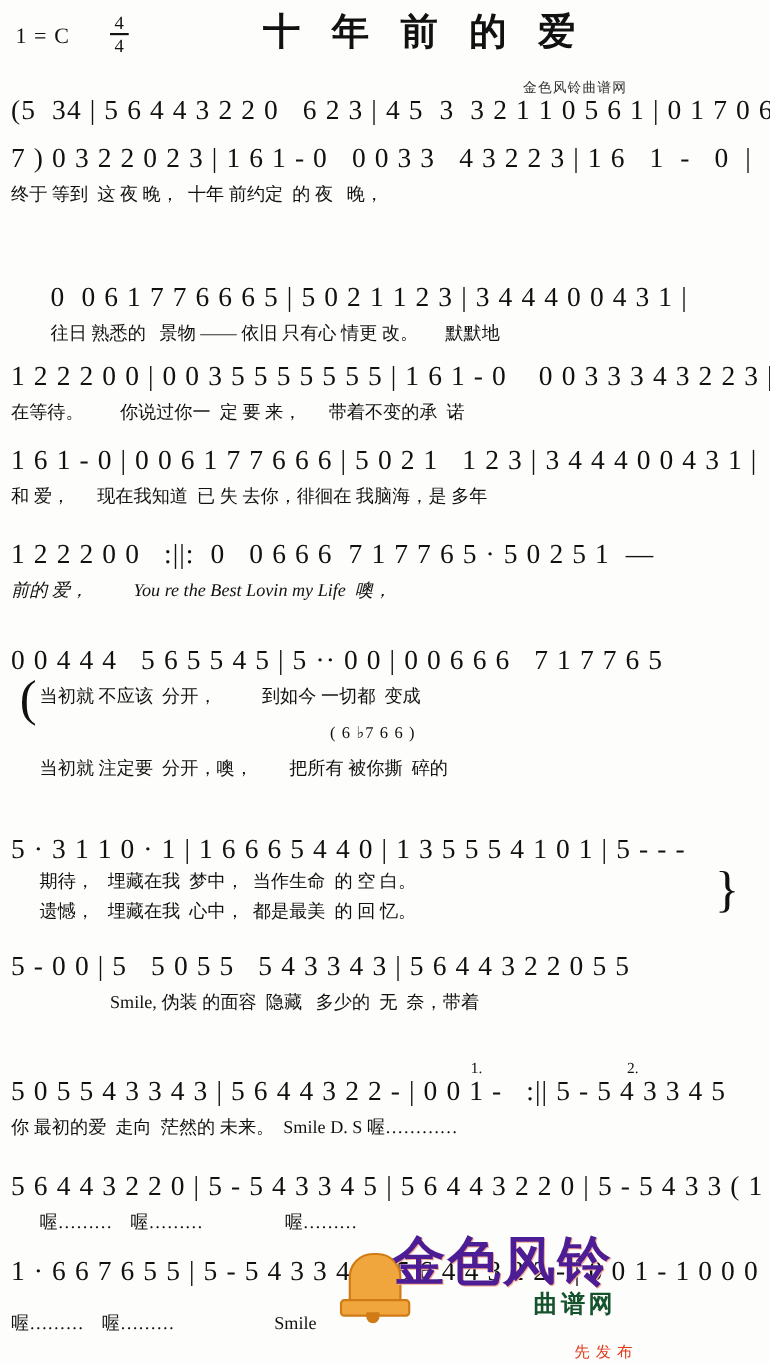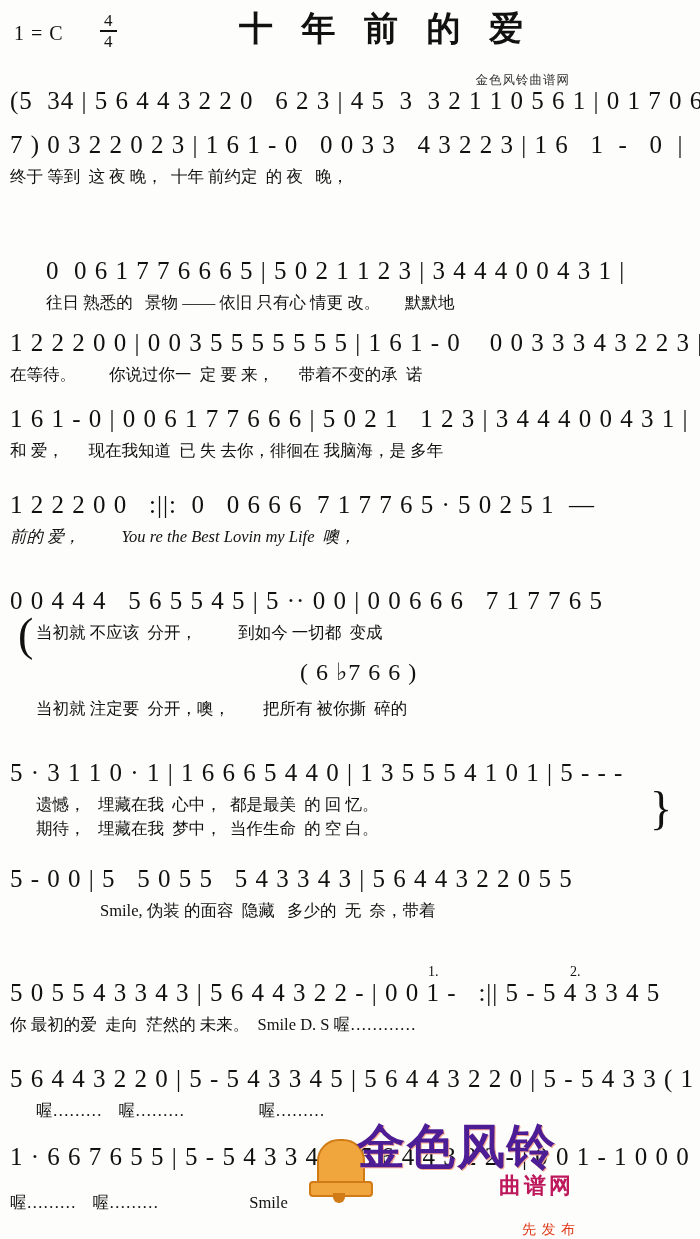--- a/index.html
+++ b/index.html
@@ -54,21 +54,21 @@
     line-height:1.05;
   }
   .lyric{
     font-size:16.5px;
     white-space:pre;
     letter-spacing:0px;
     line-height:1.1;
   }
   .lyric.en{font-family:"Liberation Serif", serif;}
 
-  .small{font-size:24px;}
+  .small{font-size:15px;}
 
   
   .volta{
     position:absolute;font-size:14px;
   }
 
   .brace{
     position:absolute;font-size:46px;line-height:1;
   }
 
@@ -77,22 +77,22 @@
     position:absolute;right:8px;bottom:16px;width:275px;height:110px;
   }
   .logo .cn{
     position:absolute;left:56px;top:2px;
     font-size:48px;font-weight:bold;color:#4c1d95;
     letter-spacing:2px;
     font-family:"Liberation Serif", serif;
     text-shadow:1px 1px 0 #f7a98f;
   }
   .logo .sub{
-    position:absolute;right:2px;top:58px;
-    font-size:22px;color:#be185d;letter-spacing:3px;font-weight:bold;
+    position:absolute;right:16px;top:58px;
+    font-size:22px;color:#14532d;letter-spacing:3px;font-weight:bold;
   }
   .logo .bell{
     position:absolute;left:6px;top:22px;width:64px;height:70px;
   }
   .logo .bell .b1{
     position:absolute;left:10px;top:4px;width:44px;height:44px;
     background:#f0a63c;border:2px solid #d07b16;
     border-radius:22px 22px 6px 6px;
   }
   .logo .bell .b2{
@@ -164,22 +164,22 @@
   <div class="row" style="top:588px;">
     <div class="notes">0 0 4 4 4   5 6 5 5 4 5 | 5 ·· 0 0 | 0 0 6 6 6   7 1 7 7 6 5</div>
     <div class="lyric" style="margin-top:10px;padding-left:26px;">当初就 不应该  分开，          到如今 一切都  变成</div>
     <div class="notes small" style="margin-top:18px;padding-left:290px;">( 6 ♭7 6 6 )</div>
     <div class="lyric" style="margin-top:14px;padding-left:26px;">当初就 注定要  分开，噢，        把所有 被你撕  碎的</div>
   </div>
   <div class="brace" style="left:18px;top:612px;">(</div>
 
   <div class="row" style="top:760px;">
     <div class="notes">5 · 3 1 1 0 · 1 | 1 6 6 6 5 4 4 0 | 1 3 5 5 5 4 1 0 1 | 5 - - -</div>
+    <div class="lyric" style="margin-top:6px;padding-left:26px;">期待，   埋藏在我  梦中，  当作生命  的 空 白。</div>
     <div class="lyric" style="margin-top:10px;padding-left:26px;">遗憾，   埋藏在我  心中，  都是最美  的 回 忆。</div>
-    <div class="lyric" style="margin-top:6px;padding-left:26px;">期待，   埋藏在我  梦中，  当作生命  的 空 白。</div>
   </div>
   <div class="brace" style="left:650px;top:786px;">}</div>
 
   <div class="row" style="top:866px;">
     <div class="notes">5 - 0 0 | 5   5 0 5 5   5 4 3 3 4 3 | 5 6 4 4 3 2 2 0 5 5</div>
     <div class="lyric en" style="margin-top:10px;padding-left:90px;">Smile, 伪装 的面容  隐藏   多少的  无  奈，带着</div>
   </div>
 
   <div class="row" style="top:964px;">
     <div class="volta" style="position:relative;height:16px;padding-left:418px;">

